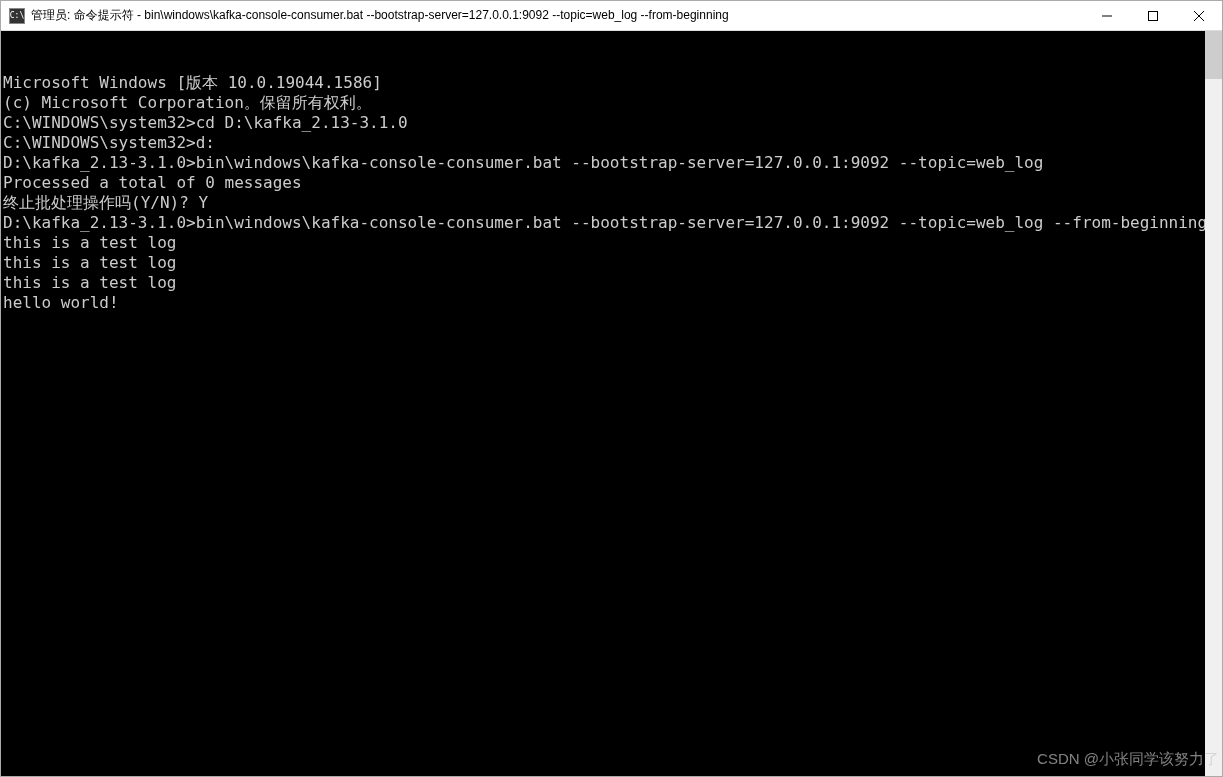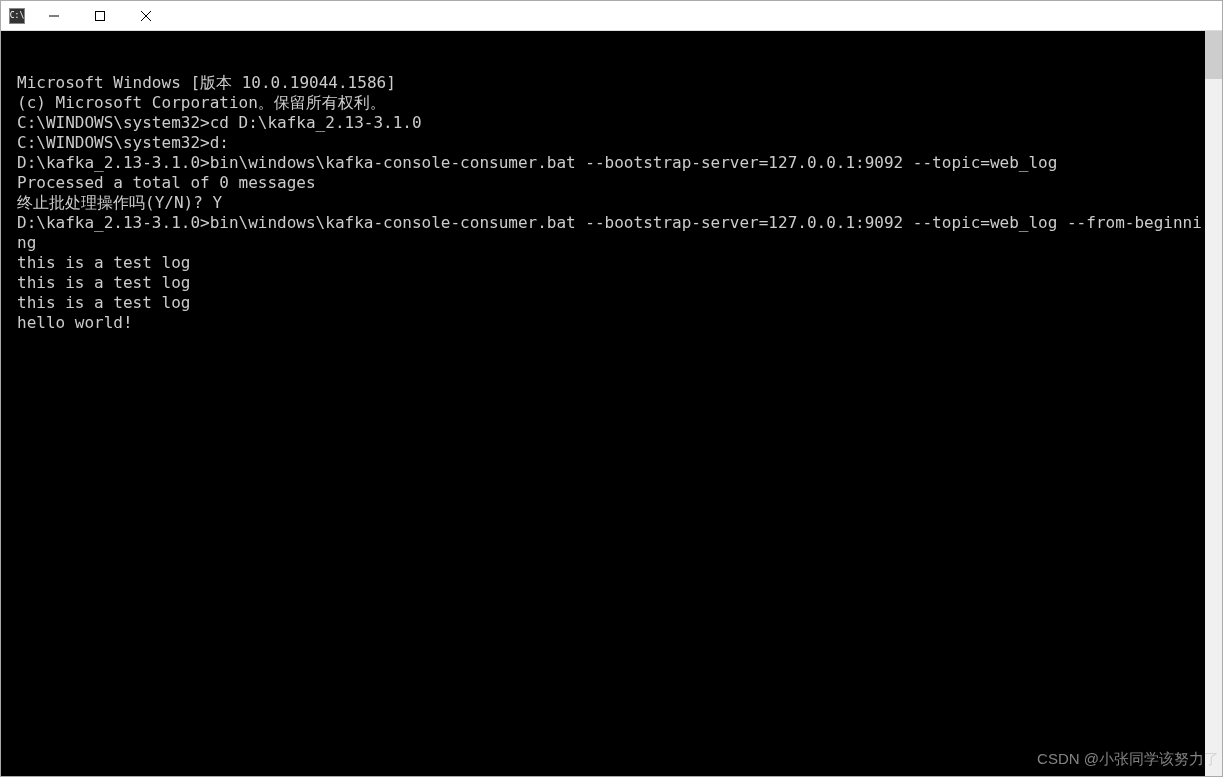--- a/index.html
+++ b/index.html
@@ -64,21 +64,21 @@
       color: #000;
       font-size: 10px;
     }
     .terminal {
       flex: 1;
       background: #000;
       color: #ccc;
       font-family: "NSimSun", "SimSun", "Consolas", monospace;
       font-size: 16px;
       line-height: 20px;
-      padding: 2px 16px;
+      padding: 2px 2px;
       position: relative;
       letter-spacing: 0;
       white-space: pre-wrap;
       word-wrap: break-word;
       overflow: hidden;
     }
     .terminal-content {
       white-space: pre-wrap;
       word-break: break-all;
     }
@@ -110,20 +110,21 @@
     .line {
       display: block;
     }
   </style>
 </head>
 <body>
 
 <div class="window">
   <div class="titlebar">
     <span class="titlebar-icon">C:\</span>
+    <span class="titlebar-title">管理员: 命令提示符 - bin\windows\kafka-console-consumer.bat --bootstrap-server=127.0.0.1:9092 --topic=web_log --from-beginning</span>
     <div class="window-controls">
       <div class="window-control">
         <svg width="10" height="10" viewBox="0 0 10 10">
             <line x1="0" y1="5" x2="10" y2="5" stroke="currentColor" stroke-width="1"></line>
           </svg>
       </div>
       <div class="window-control">
         <svg width="10" height="10" viewBox="0 0 10 10">
             <rect x="0.5" y="0.5" width="9" height="9" fill="none" stroke="currentColor" stroke-width="1"></rect>
           </svg>

